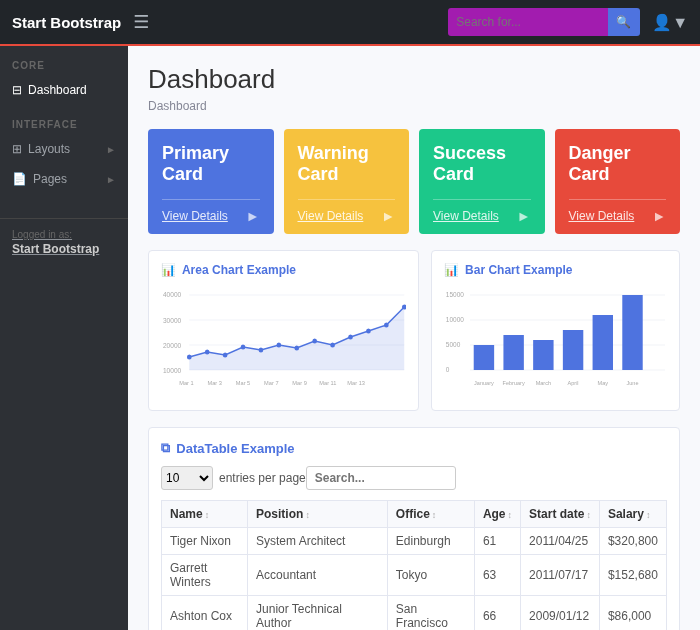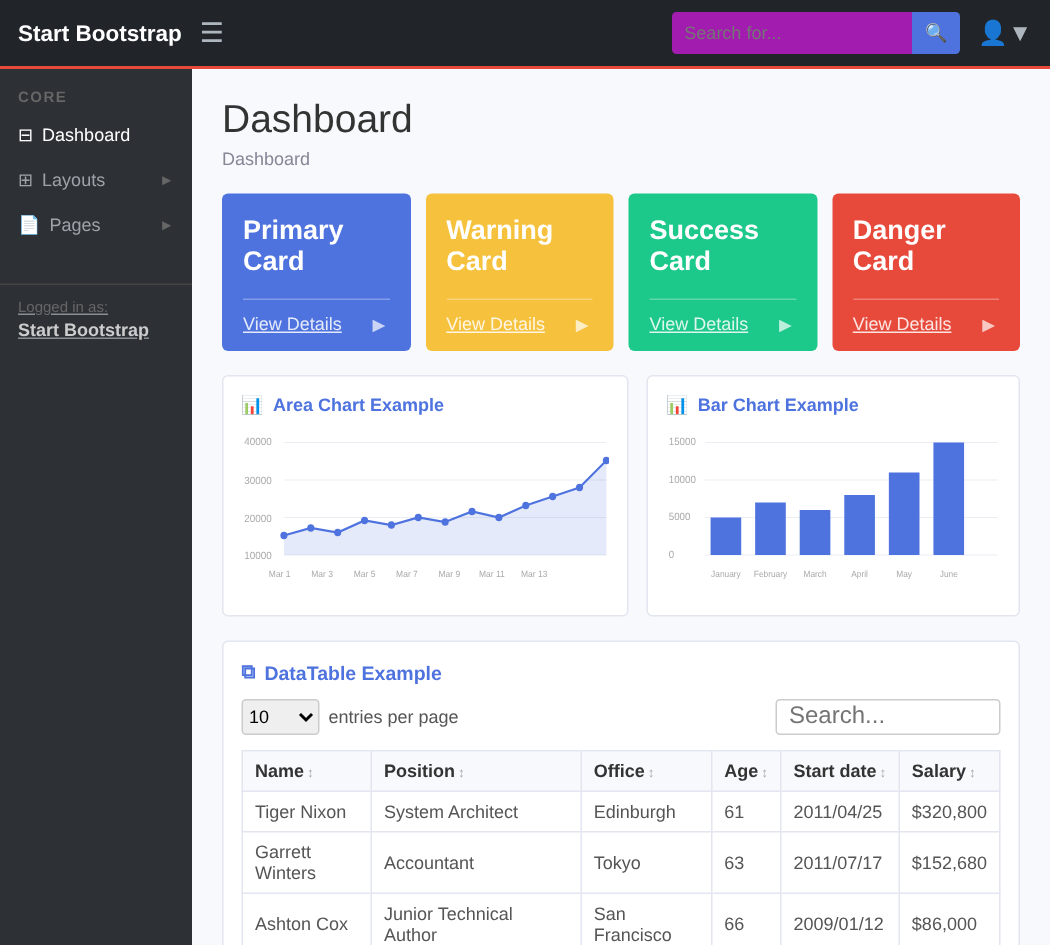--- a/index.html
+++ b/index.html
@@ -206,21 +206,20 @@
       font-weight: 700;
       color: #4e73df;
       margin-bottom: 10px;
       display: flex;
       align-items: center;
       gap: 6px;
     }
     .datatable-controls {
       display: flex;
       align-items: center;
-      justify-content: space-between;
       margin-bottom: 10px;
     }
     .entries-select {
       display: flex;
       align-items: center;
       gap: 6px;
       font-size: 12px;
       color: #555;
     }
     .entries-select select {
@@ -228,23 +227,24 @@
       height: 24px;
       border: 1px solid #ccc;
       border-radius: 3px;
       font-size: 12px;
     }
     .dt-search input {
       height: 24px;
       padding: 0 8px;
       border: 1px solid #ccc;
       border-radius: 3px;
-      font-size: 16px;
+      font-size: 12px;
       width: 150px;
       outline: none;
+      font-weight: bold;
     }
     table {
       width: 100%;
       border-collapse: collapse;
       font-size: 12px;
     }
     th {
       background: #f8f9fc;
       border: 1px solid #e3e6f0;
       padding: 6px 8px;
@@ -278,20 +278,21 @@
 
   <div class="sidebar">
     <div class="sidebar-section">CORE</div>
     <div class="sidebar-item active">
       <div class="sidebar-item-left">
         <span>⊟</span>
         <span>Dashboard</span>
       </div>
     </div>
 
+    <div class="sidebar-section">INTERFACE</div>
     <div class="sidebar-item">
       <div class="sidebar-item-left">
         <span>⊞</span>
         <span>Layouts</span>
       </div>
       <span class="chevron">►</span>
     </div>
     <div class="sidebar-item">
       <div class="sidebar-item-left">
         <span>📄</span>

